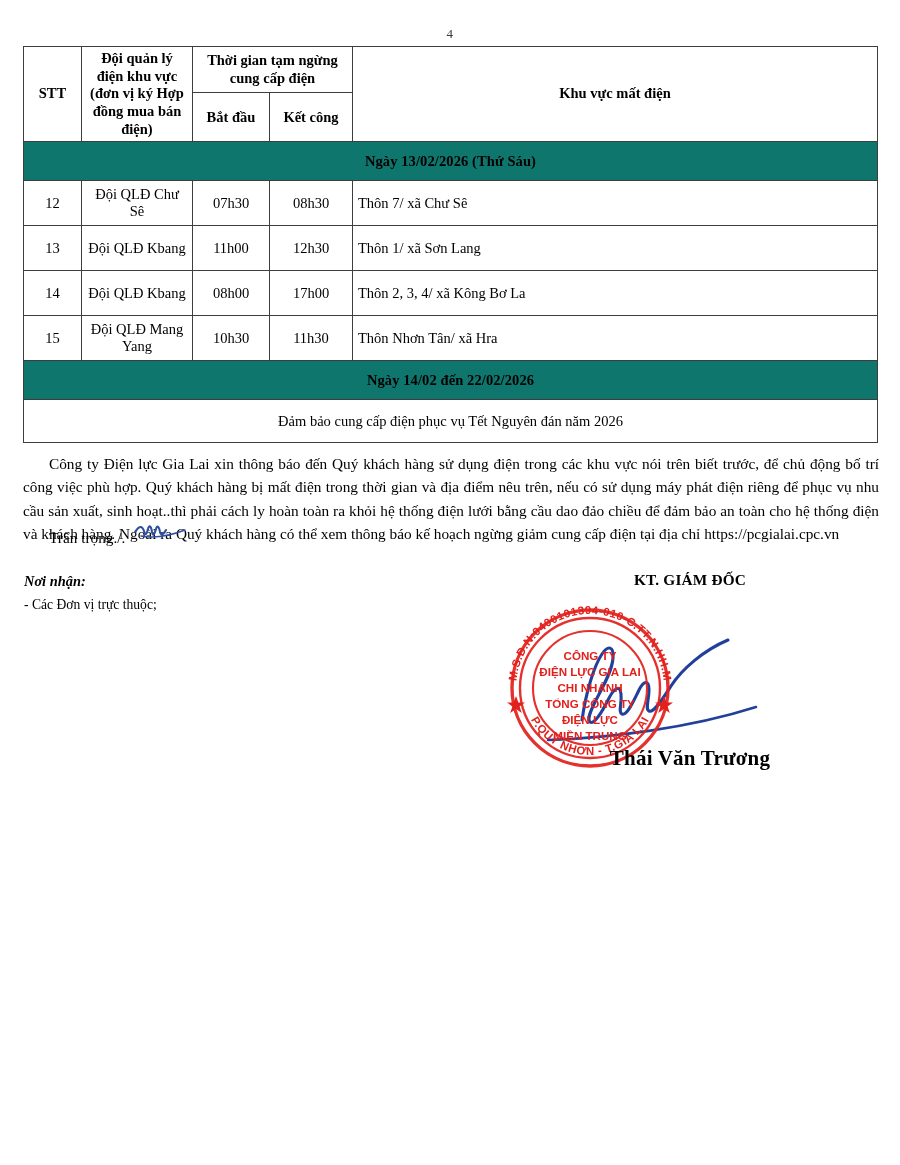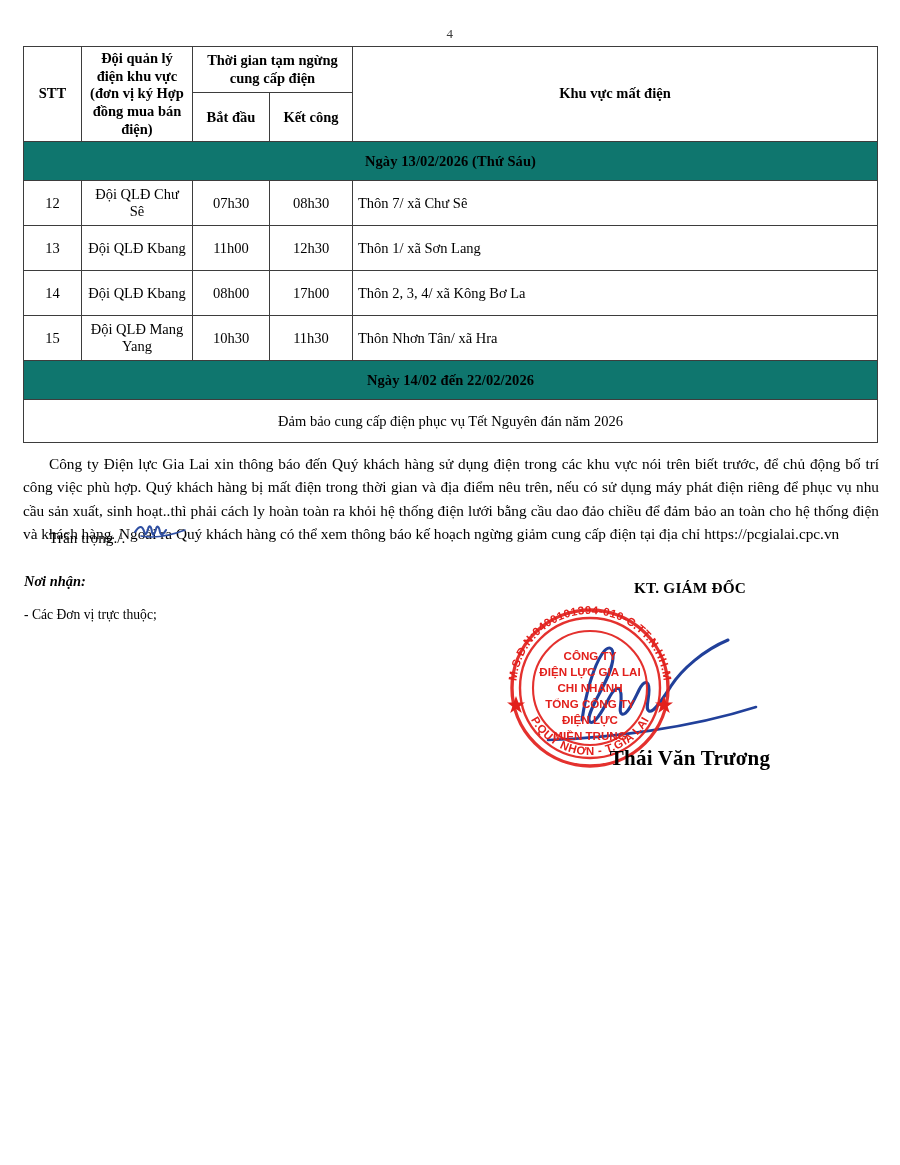--- a/index.html
+++ b/index.html
@@ -131,37 +131,36 @@
     left: 24px;
     top: 570px;
     width: 320px;
     font-size: 13.6px;
     line-height: 1.62;
   }
   .recipients .title {
     font-weight: bold;
     font-style: italic;
     font-size: 14.4px;
-    margin-bottom: 11px;
+    margin-bottom: 1px;
   }
 
   
   .sign-block {
     position: absolute;
     left: 500px;
     top: 570px;
     width: 380px;
     text-align: center;
   }
   .sign-title {
     font-weight: bold;
     font-size: 15.3px;
     line-height: 1.33;
     letter-spacing: 0.2px;
-    margin-top: 8px;
   }
   .signer-name {
     position: absolute;
     left: 500px;
     top: 746px;
     width: 380px;
     text-align: center;
     font-weight: bold;
     font-size: 21px;
     letter-spacing: 0.2px;

